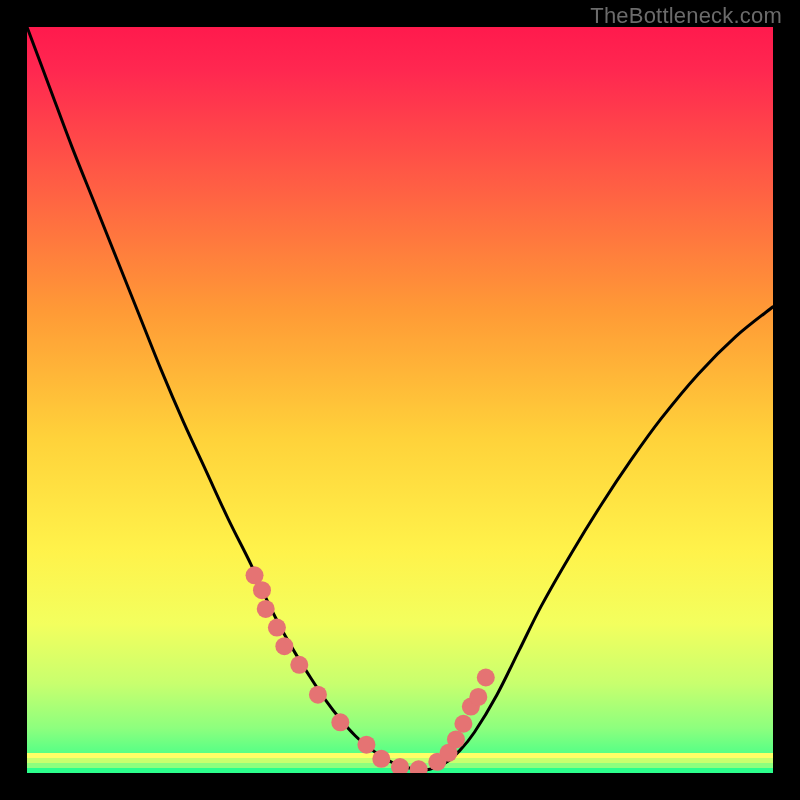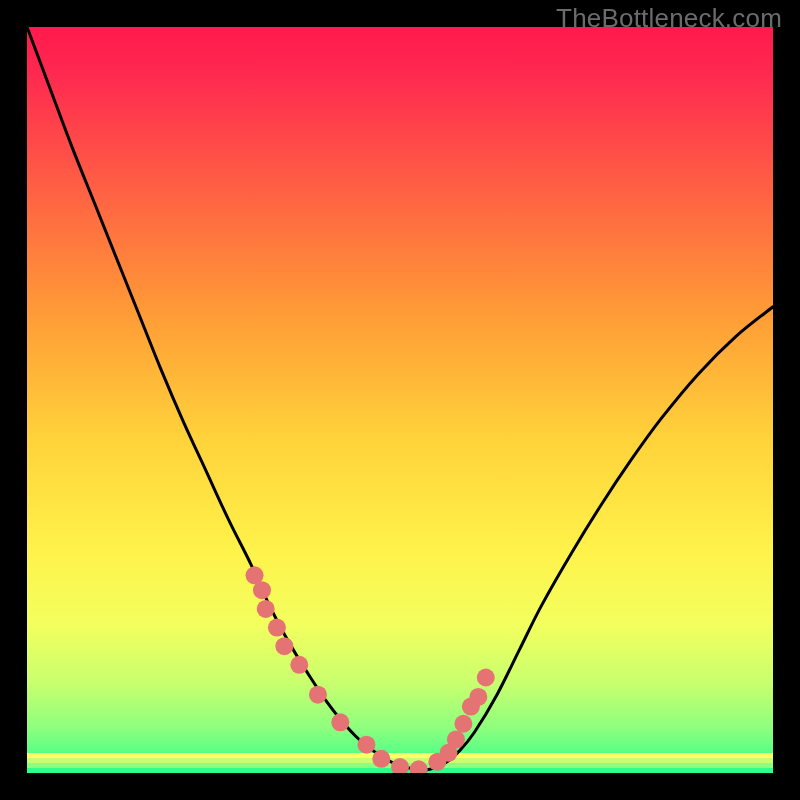--- a/index.html
+++ b/index.html
@@ -23,21 +23,21 @@
     position: absolute;
     overflow: hidden;
   }
   .gradient {
     position: absolute;
     left: 0; top: 0; right: 0; bottom: 0;
   }
   .watermark {
     position: absolute;
     color: #6b6b6b;
-    font-size: 26px;
+    font-size: 22px;
     font-weight: 500;
     letter-spacing: 0.2px;
     white-space: nowrap;
   }
   svg.curve {
     position: absolute;
     left: 0; top: 0;
     overflow: visible;
   }
 </style>

